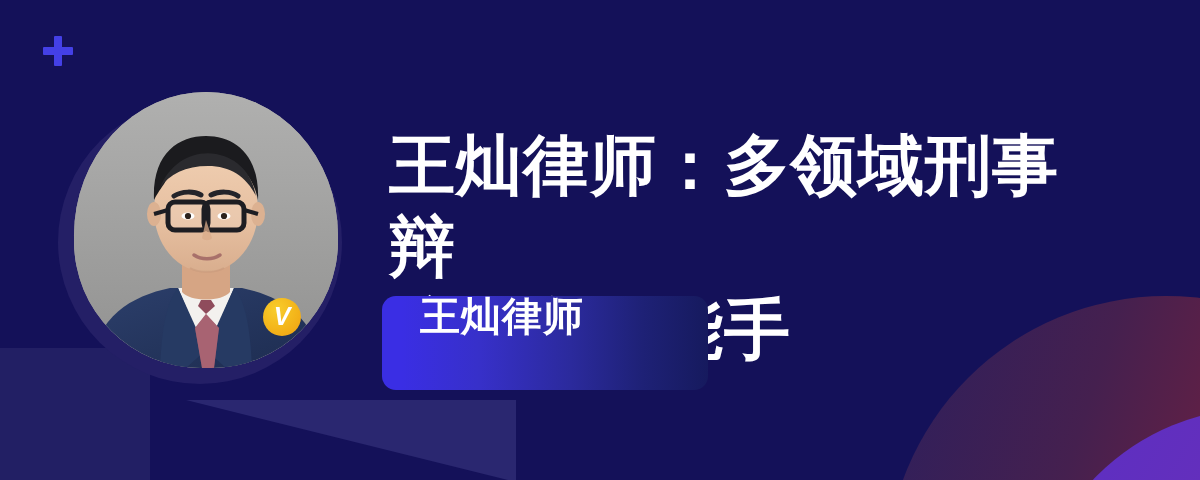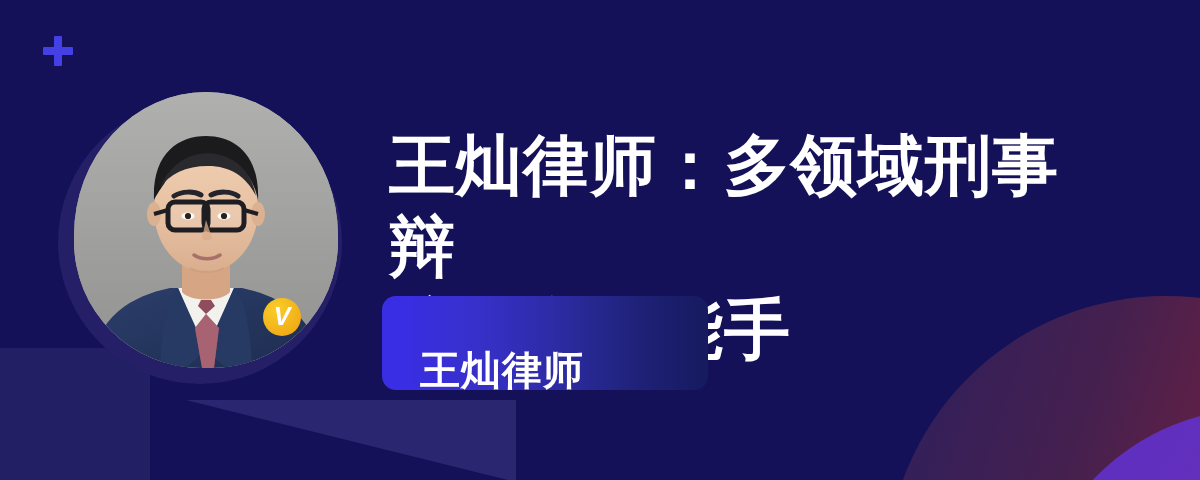--- a/index.html
+++ b/index.html
@@ -119,21 +119,21 @@
     white-space:pre-line;
   }
 
   .name-button {
     position:absolute;
     left:382px; top:296px;
     width:326px; height:94px;
     border:none;
     border-radius:14px;
     background:linear-gradient(90deg,#3a2ee4 0%,#3a2ee4 6%,#3730c9 30%,#2b2a9c 58%,#1e2176 80%,#161a5e 100%);
-    display:flex; align-items:flex-end;
+    display:flex; align-items:flex-start;
     padding:0 0 0 38px;
     cursor:pointer;
   }
   .name-button span {
     color:#ffffff;
     font-size:40px;
     font-weight:bold;
     letter-spacing:1px;
     line-height:1;
   }

